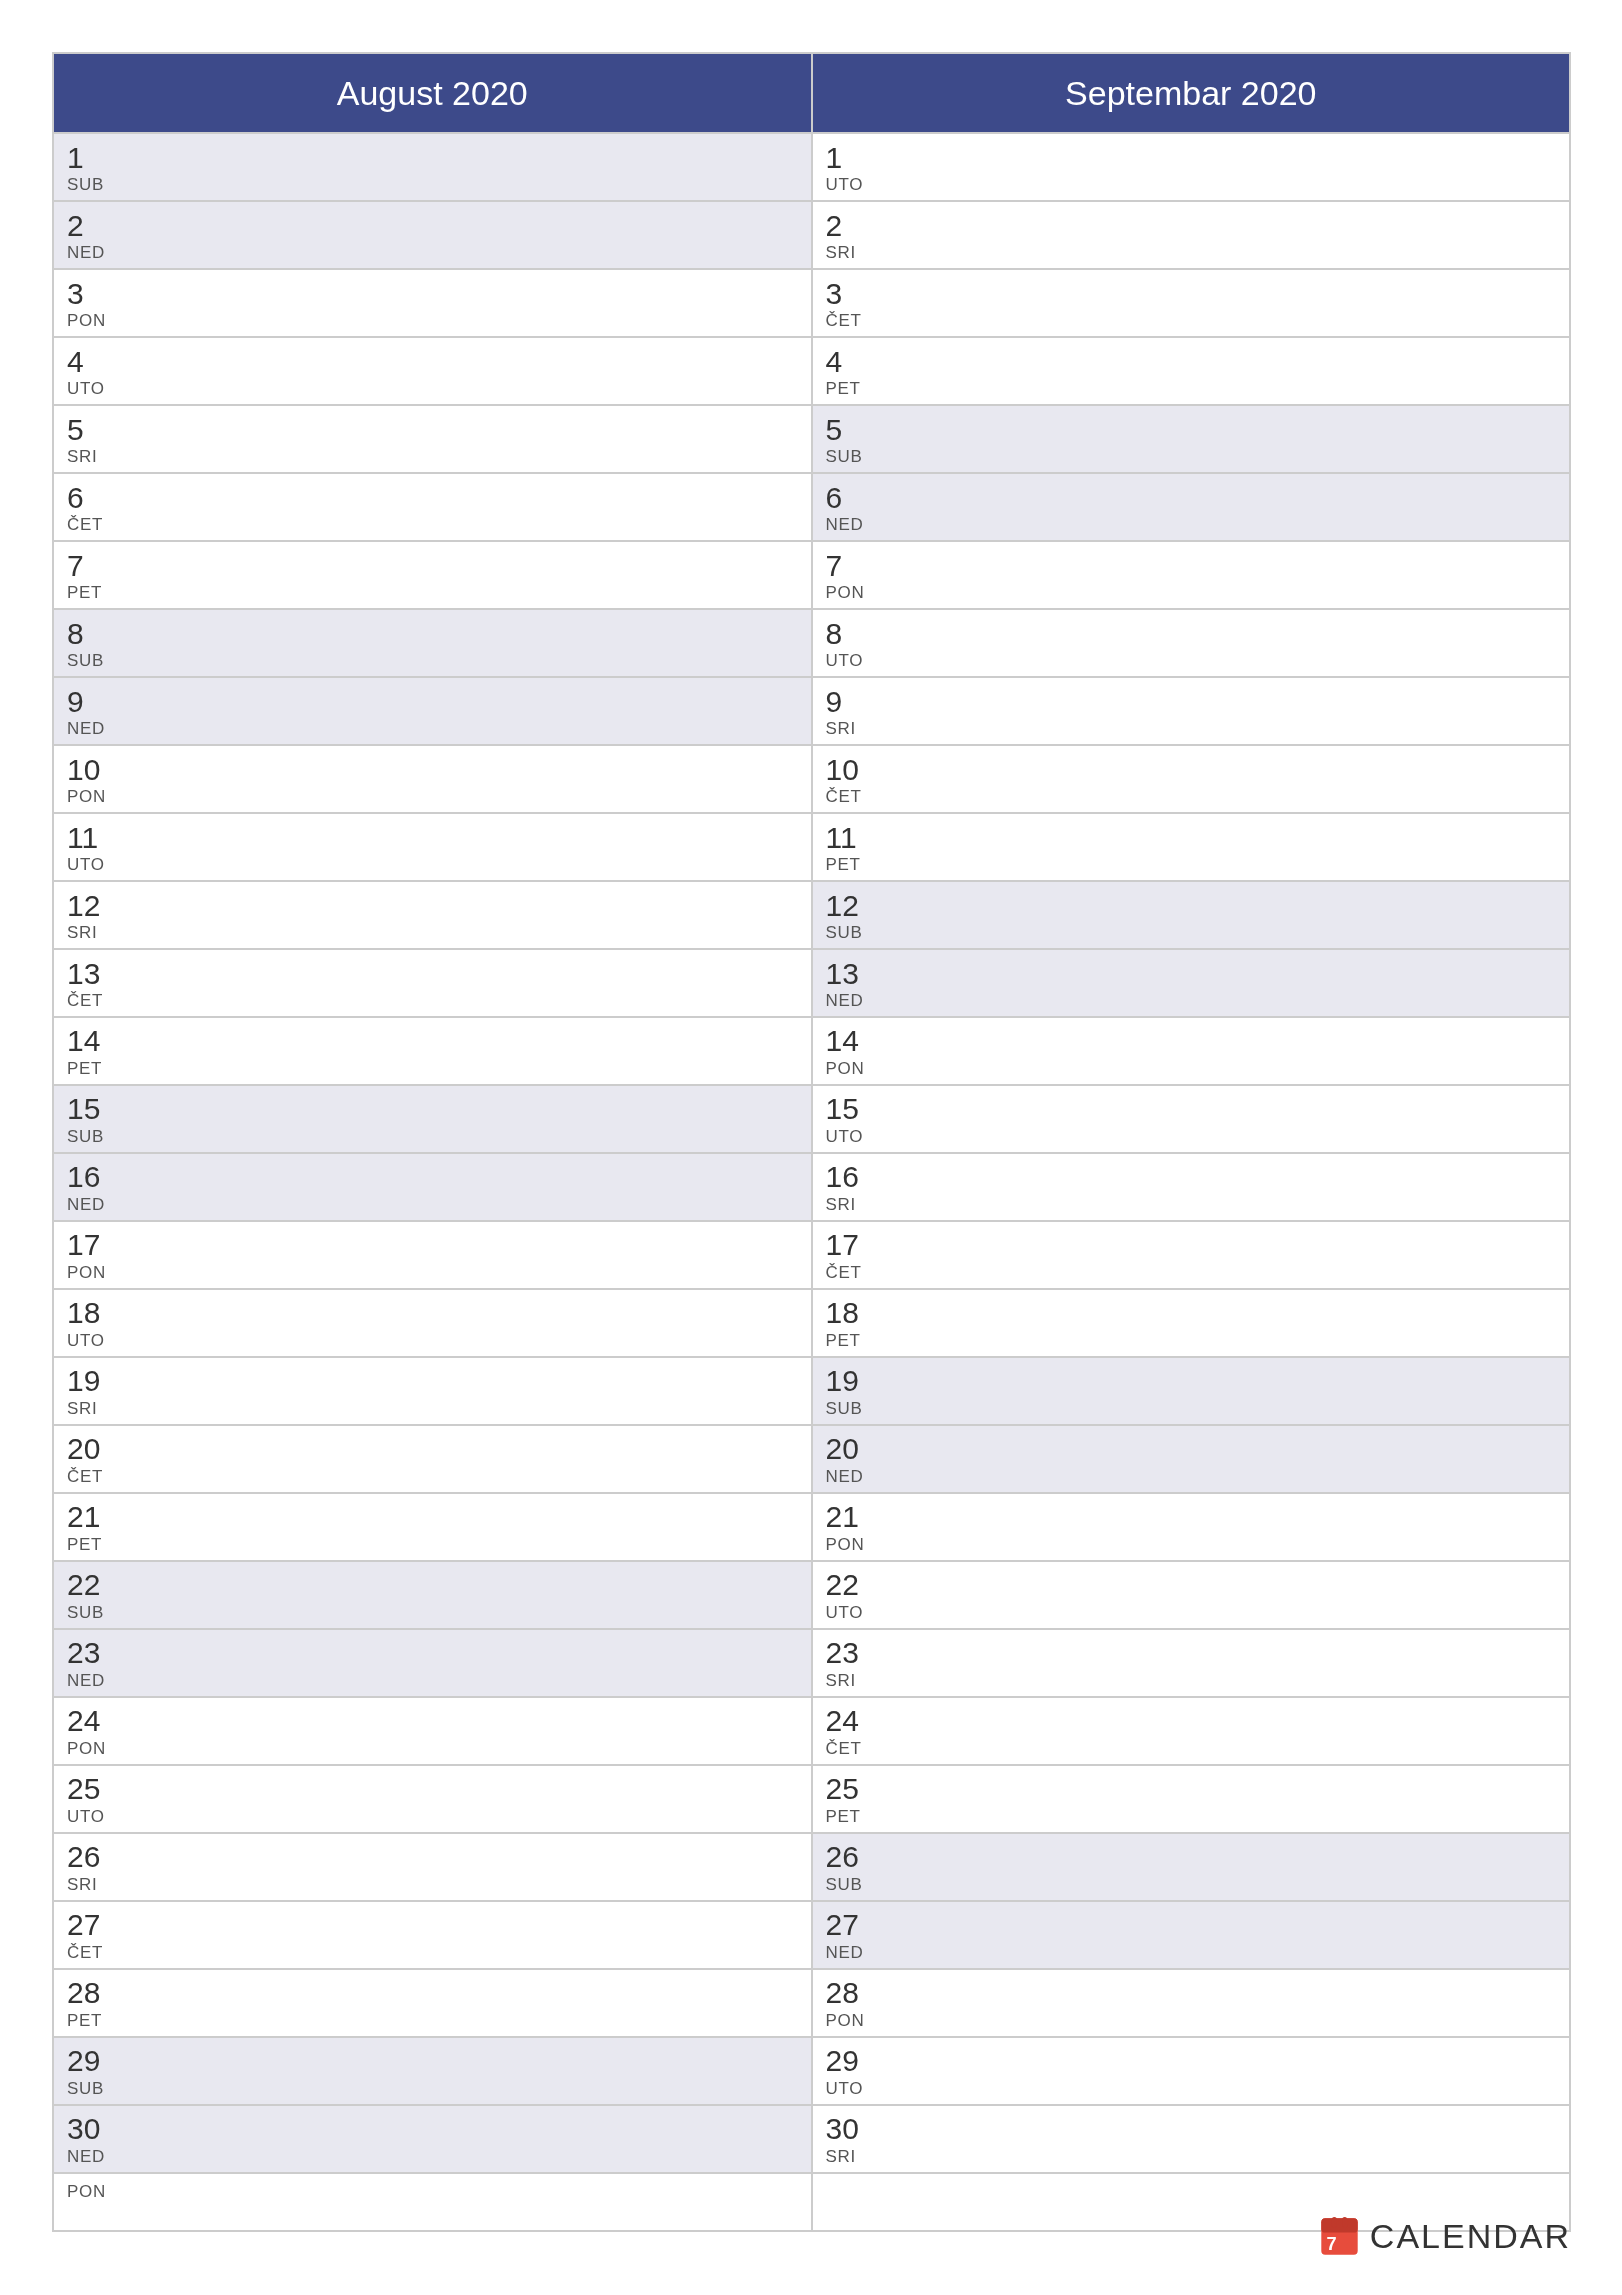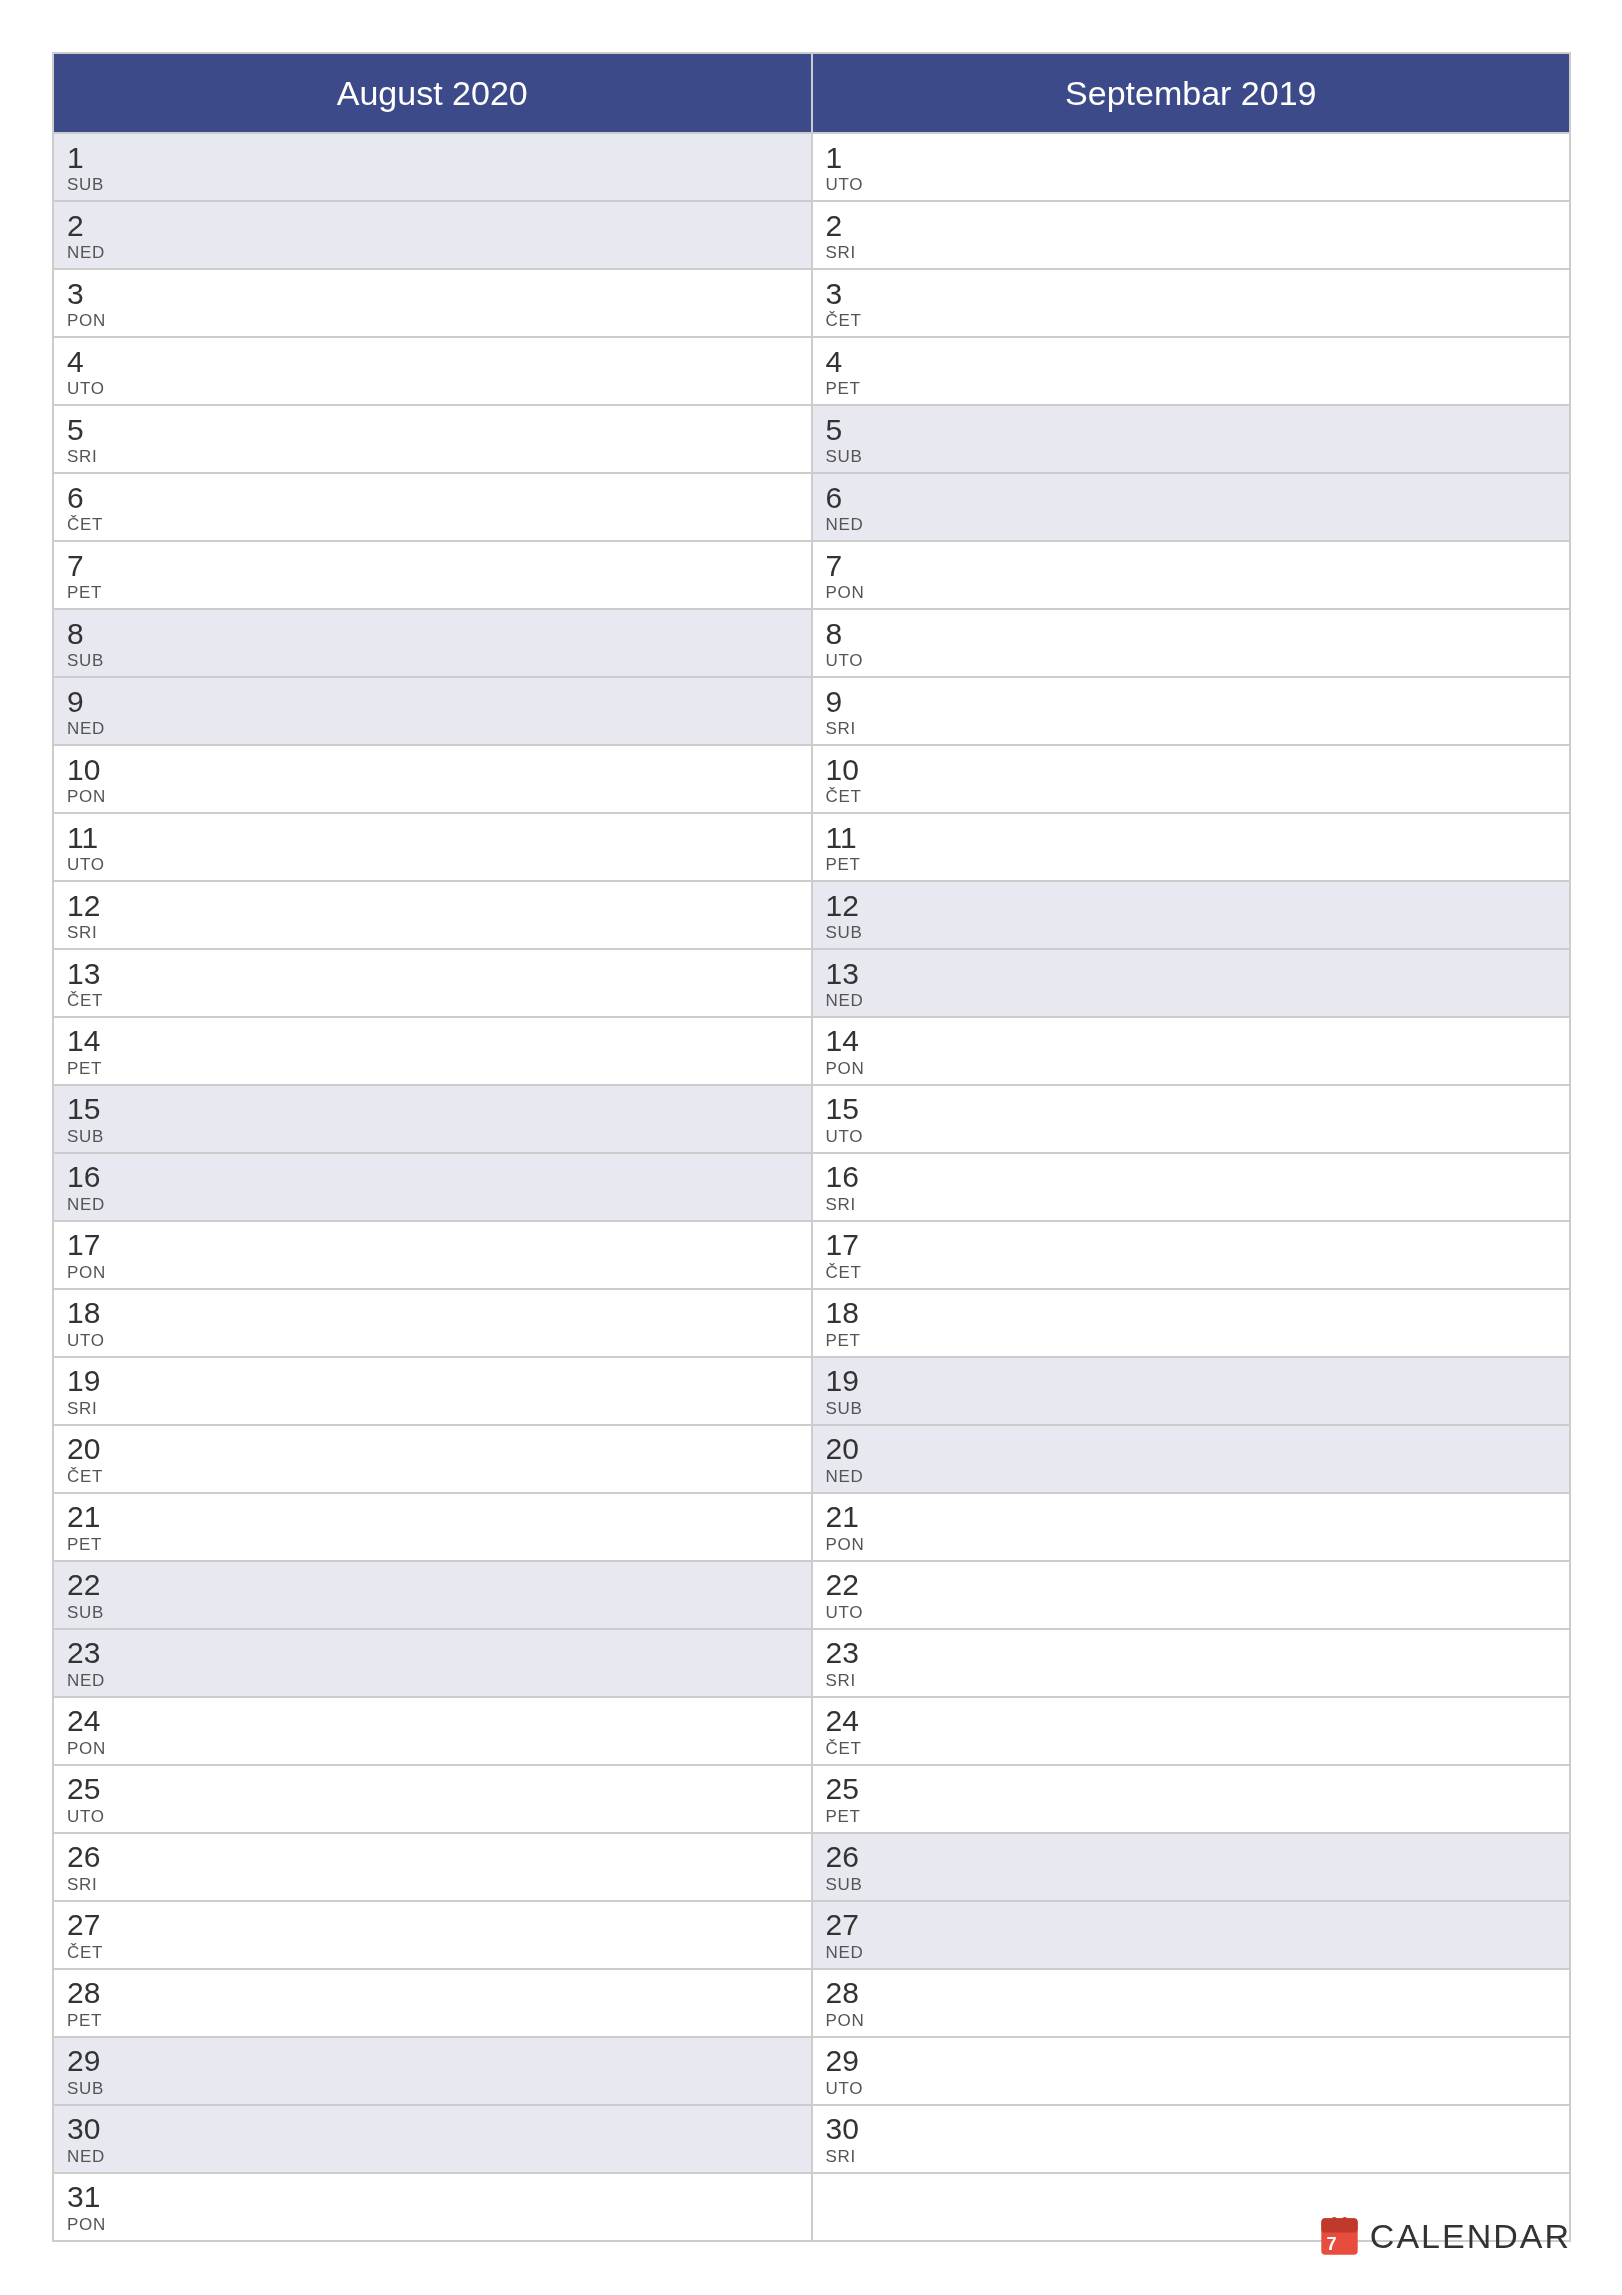--- a/index.html
+++ b/index.html
@@ -82,21 +82,21 @@
 </head>
 <body>
 
 <div class="page-container">
   <div class="calendar-grid">
     <div class="header-row">
       <div class="header-cell">
         <span>August 2020</span>
       </div>
       <div class="header-cell">
-        <span>Septembar 2019</span>
+        <span>Septembar 2020</span>
       </div>
     </div>
     <div class="days-grid" id="days-grid">
     <div class="day-cell weekend">
           <div class="day-number">1</div>
           <div class="day-name">SUB</div>
         </div>
         <div class="day-cell">
           <div class="day-number">1</div>
           <div class="day-name">UTO</div>
@@ -327,21 +327,20 @@
         </div>
         <div class="day-cell weekend">
           <div class="day-number">30</div>
           <div class="day-name">NED</div>
         </div>
         <div class="day-cell">
           <div class="day-number">30</div>
           <div class="day-name">SRI</div>
         </div>
         <div class="day-cell">
-          <div class="day-number">31</div>
           <div class="day-name">PON</div>
         </div>
         <div class="day-cell"></div>
       </div>
   </div>
 </div>
 
 <div class="logo-area">
   <svg class="logo-icon" viewBox="0 0 60 60" xmlns="http://www.w3.org/2000/svg">
     <rect x="2" y="2" width="56" height="56" rx="6" fill="#e74c3c"></rect>

